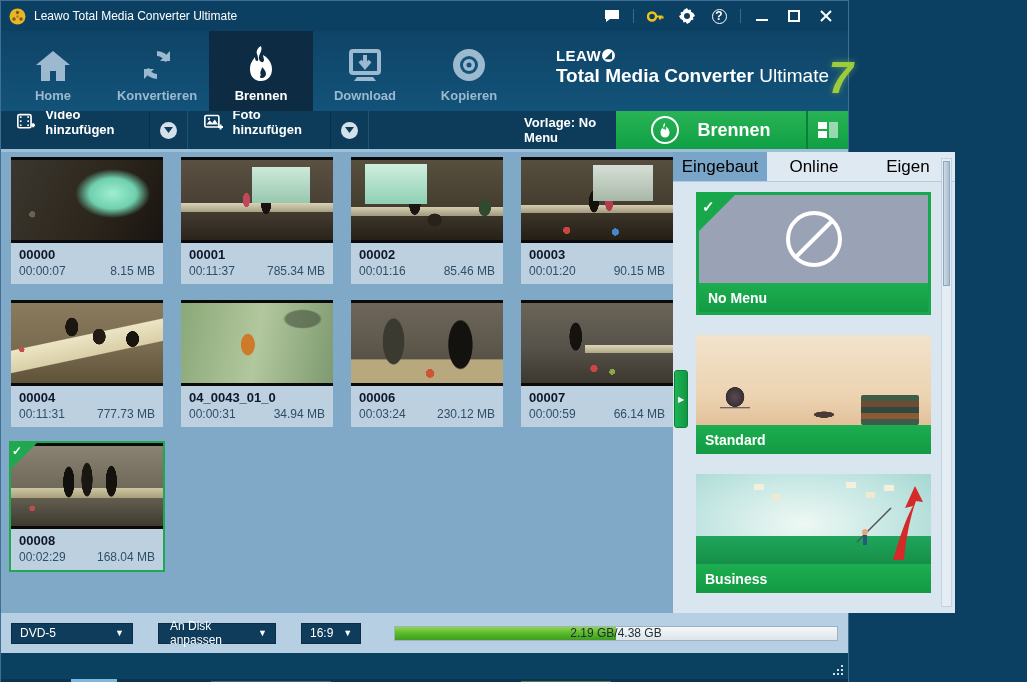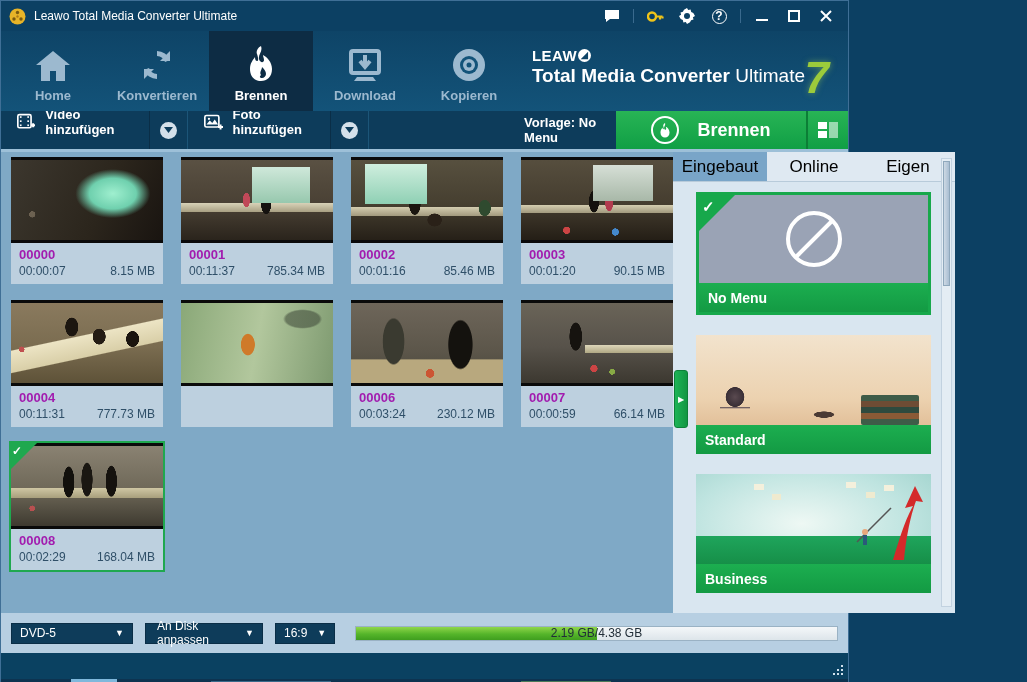--- a/index.html
+++ b/index.html
@@ -15,21 +15,21 @@
   .tb-btn { width:28px; height:22px; display:flex; align-items:center; justify-content:center; cursor:default; }
   .tb-sep { width:1px; height:14px; background:#3a6a8e; margin:0 3px; }
   .help-glyph { color:#fff; font-size:12px; font-weight:bold; border:1.5px solid #fff; border-radius:50%; width:15px; height:15px; line-height:12px; text-align:center; }
 
   
   .nav { height:80px; background:linear-gradient(180deg,#0e4467 0%,#135379 100%); display:flex; align-items:stretch; position:relative; }
   .nav-item { width:104px; display:flex; flex-direction:column; align-items:center; justify-content:flex-end; padding-bottom:8px; color:#9cb9cf; font-size:13px; font-weight:bold; gap:5px; }
   .nav-item .nicon { height:42px; display:flex; align-items:flex-end; justify-content:center; }
   .nav-item.active { background:#0d2c44; color:#ffffff; }
   .nav-item svg { display:block; }
-  .nav-logo { position:absolute; right:43px; top:16px; text-align:left; color:#fff; }
+  .nav-logo { position:absolute; right:19px; top:16px; text-align:left; color:#fff; }
   .logo-brand { font-weight:bold; font-size:15px; letter-spacing:0.5px; display:flex; align-items:center; gap:1px; }
   .logo-o { display:inline-block; width:13px; height:13px; border-radius:50%; background:#fff; color:#0e4467; font-size:9px; font-weight:bold; text-align:center; line-height:13px; }
   .logo-line2 { font-size:19px; margin-top:1px; }
   .logo-line2 .product { font-weight:bold; }
   .logo-line2 .edition { font-weight:normal; }
   .logo-seven { position:absolute; right:-24px; top:6px; font-size:44px; font-weight:bold; font-style:italic; color:#9ccb3b; text-shadow:0 0 6px rgba(160,210,80,.5); }
 
   
   .toolbar { height:38px; background:#0d3c5b; display:flex; align-items:stretch; color:#fff; }
   .tool-btn { display:flex; align-items:center; gap:10px; padding:0 14px 16px 16px; font-size:13px; font-weight:bold; }
@@ -44,21 +44,21 @@
   
   .main { position:relative; height:464px; background:#7fa9c6; border-top:3px solid #9dc0d8; display:flex; }
   .grid { width:745px; padding:5px 0 0 10px; }
   .vrow { display:flex; gap:18px; margin-bottom:16px; }
   .card { width:152px; background:#bdd0df; cursor:pointer; position:relative; }
   .card.selected { outline:2px solid #1fa84f; outline-offset:0; }
   .check-corner { position:absolute; top:0; left:0; width:0; height:0; border-top:26px solid #1fa84f; border-right:26px solid transparent; z-index:3; }
   .check-corner span { position:absolute; top:-25px; left:1px; color:#fff; font-size:12px; font-weight:bold; }
   .th { height:86px; border-top:3px solid #0a0a0a; border-bottom:3px solid #0a0a0a; background-repeat:no-repeat; background-color:#2a261f; }
   .meta { padding:4px 8px 6px 8px; }
-  .vname { font-size:13px; font-weight:bold; color:#a21caf; margin-bottom:2px; }
+  .vname { font-size:13px; font-weight:bold; color:#0f172a; margin-bottom:2px; }
   .vinfo { display:flex; justify-content:space-between; font-size:12px; color:#2f4f68; }
 
   
   .t0 { background-image:
       radial-gradient(ellipse 52px 34px at 67% 42%, #9fefcf 0%, #6fd0ae 45%, rgba(60,80,70,0) 72%),
       radial-gradient(circle 5px at 14% 68%, rgba(210,190,160,.35) 60%, transparent 65%),
       linear-gradient(115deg,#3c372e 0%,#2b251c 60%,#191410 100%); }
   .t1 { background-image:
       linear-gradient(#cfe8da,#97c8ae),
       radial-gradient(ellipse 7px 14px at 56% 55%, #15120f 70%, transparent 74%),
@@ -148,21 +148,21 @@
       linear-gradient(-20deg,#efeacf,#efeacf) 76px 14px / 9px 6px no-repeat,
       linear-gradient(15deg,#f4f0dc,#f4f0dc) 150px 2px / 10px 6px no-repeat,
       linear-gradient(-35deg,#efeacf,#efeacf) 170px 12px / 9px 6px no-repeat,
       linear-gradient(50deg,#f4f0dc,#f4f0dc) 188px 5px / 10px 6px no-repeat; }
 
   .collapse-handle { position:absolute; left:1px; top:218px; width:14px; height:58px; background:linear-gradient(90deg,#1db456,#129642); border:1px solid #0d8038; border-radius:3px; display:flex; align-items:center; justify-content:center; color:#fff; font-size:8px; cursor:pointer; }
   .scrollbar { position:absolute; right:3px; top:6px; bottom:6px; width:11px; background:#e4edf4; border:1px solid #c2d2e0; }
   .scroll-thumb { position:absolute; top:2px; left:1px; width:7px; height:125px; background:linear-gradient(90deg,#cdd9e4,#a9bed2); border:1px solid #8fa8bc; }
 
   
-  .bottombar { height:40px; background:#b7cfe2; display:flex; align-items:center; padding:0 10px; gap:12px; }
+  .bottombar { height:40px; background:#b7cfe2; display:flex; align-items:center; padding:0 10px; gap:25px; }
   .dd { background:#0e3c5a; border:1px solid #0a2e47; color:#fff; font-size:12px; height:21px; display:flex; align-items:center; justify-content:space-between; padding:0 8px; cursor:pointer; }
   .dd .chev { font-size:9px; margin-left:10px; }
   .dd-disc { width:122px; }
   .dd-fit { width:118px;padding-left:11px; }
   .dd-aspect { width:60px; }
   .progress { position:relative; flex:1; height:15px; margin-left:8px; background:linear-gradient(180deg,#f4f7f9,#dde5ea); border:1px solid #9ab2c4; }
   .progress-fill { position:absolute; left:0; top:0; bottom:0; background:linear-gradient(180deg,#8fd64a 0%,#55b52a 55%,#3f9e1f 100%); }
   .progress-label { position:absolute; left:0; right:0; top:0; bottom:0; display:flex; align-items:center; justify-content:center; font-size:12px; color:#222e38; }
 
   
@@ -405,20 +405,27 @@
           <div class="meta">
               <div class="vname">00004</div>
             <div class="vinfo">
                 <span>00:11:31</span>
                 <span>777.73 MB</span>
               </div>
             </div>
         </div>
         <div class="card">
           <div class="th t5"></div>
+          <div class="meta">
+              <div class="vname">04_0043_01_0</div>
+            <div class="vinfo">
+                <span>00:00:31</span>
+                <span>34.94 MB</span>
+              </div>
+            </div>
         </div>
         <div class="card">
           <div class="th t6"></div>
           <div class="meta">
               <div class="vname">00006</div>
             <div class="vinfo">
                 <span>00:03:24</span>
                 <span>230.12 MB</span>
               </div>
             </div>

